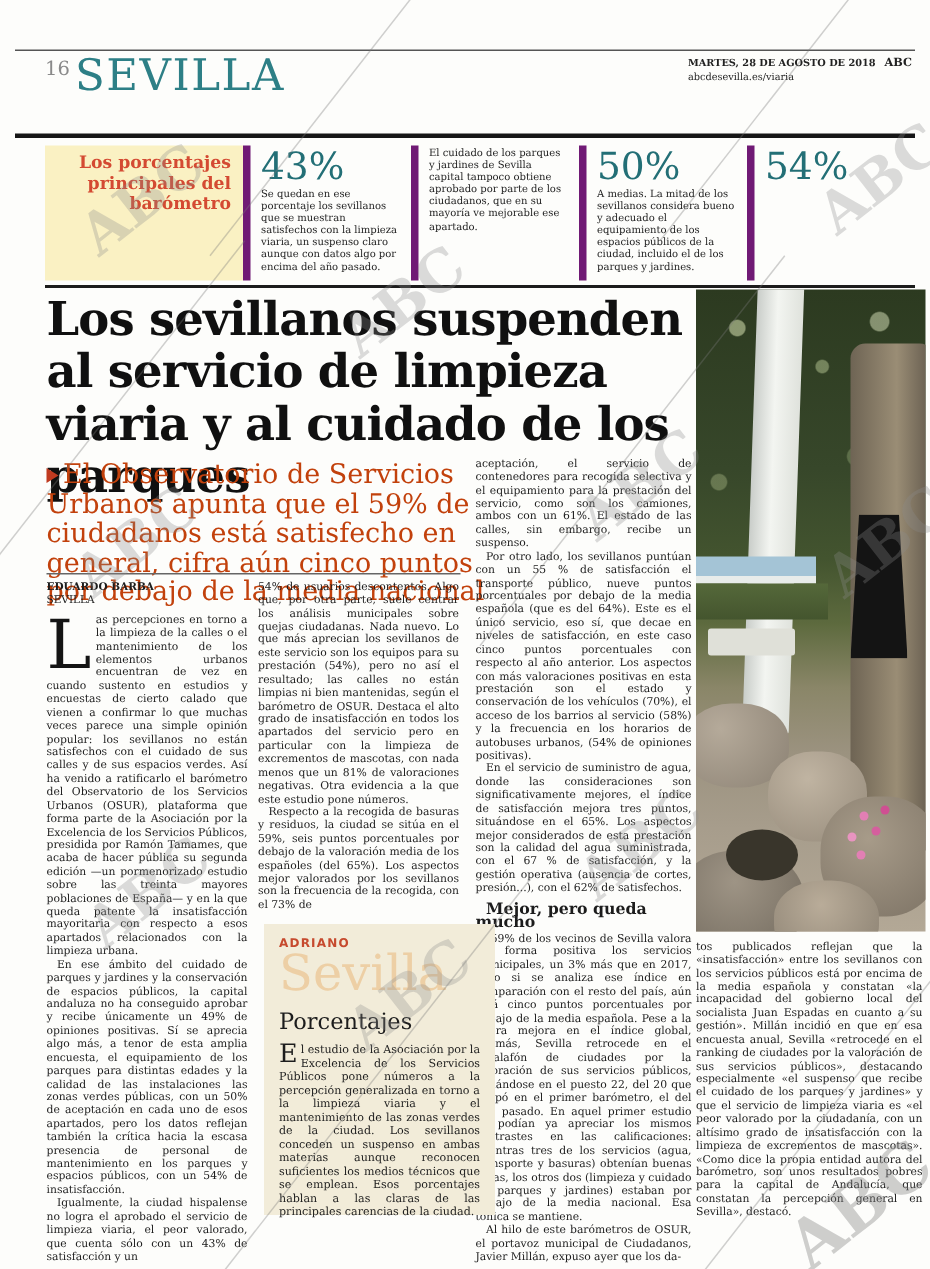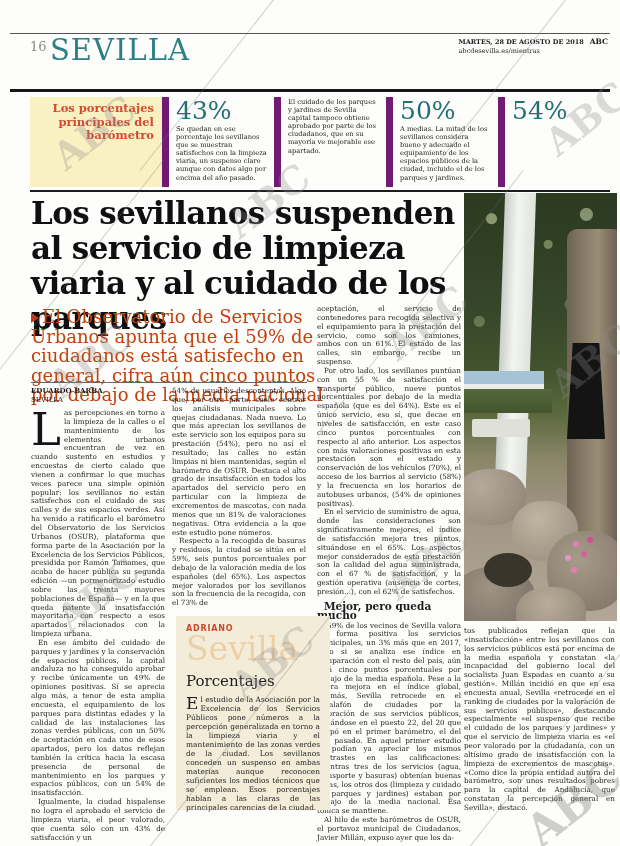--- a/index.html
+++ b/index.html
@@ -16,21 +16,21 @@
   .dateline { position:absolute; right:12px; top:38px; text-align:left; font-size:6.5px; line-height:8.5px; color:#222; }
   .dateline .brand { font-weight:bold; font-size:7.5px; margin-left:6px; }
   .dateline .date { font-weight:bold; }
   .rule-thick { position:absolute; left:10px; right:10px; top:89px; height:3px; background:#161616; }
   
   .barometer { position:absolute; left:30px; right:10px; top:97px; height:90px; display:flex; }
   .baro-label {
     width:132px; background:#faf1c3; padding:5px 8px 5px 4px;
     text-align:right; color:#d44a32; font-weight:bold; font-size:11.5px; line-height:13.5px;
   }
-  .baro-item { flex:1; border-left:7px solid #701a75; padding:0 7px; }
+  .baro-item { flex:1; border-left:5px solid #701a75; padding:0 7px; }
   .baro-item:first-of-type { border-left:none; }
   .baro-value { font-size:25px; line-height:27px; color:#236f76; }
   .baro-text { font-size:6.7px; line-height:8.1px; color:#1d1d1d; margin-top:1px; }
   .rule-mid { position:absolute; left:30px; right:10px; top:190px; height:2px; background:#1c1c1c; }
   
   .headline {
     position:absolute; left:31px; top:196px; width:432px;
     font-size:31px; line-height:35px; font-weight:bold; color:#101010; letter-spacing:-0.6px;
   }
   .subhead {
@@ -128,21 +128,21 @@
 
 <div id="page">
 
   <div class="rule-top"></div>
   <div class="page-number">16</div>
   <div class="section-title">SEVILLA</div>
   <div class="dateline">
     <div>
       <span class="date">MARTES, 28 DE AGOSTO DE 2018</span><span class="brand">ABC</span>
     </div>
-    <div>abcdesevilla.es/mientras</div>
+    <div>abcdesevilla.es/viaria</div>
   </div>
   <div class="rule-thick"></div>
 
   <div class="barometer">
     <div class="baro-label">Los porcentajes principales del barómetro</div>
     <div class="baro-item">
       <div class="baro-value">43%</div>
       <div class="baro-text">Se quedan en ese porcentaje los sevillanos que se muestran satisfechos con la limpieza viaria, un suspenso claro aunque con datos algo por encima del año pasado.</div>
     </div>
     <div class="baro-item">

